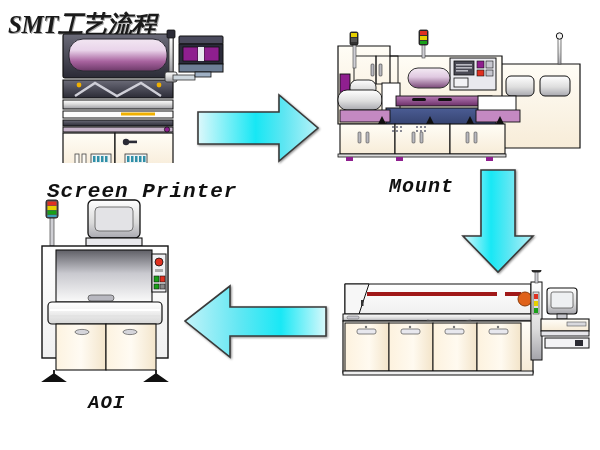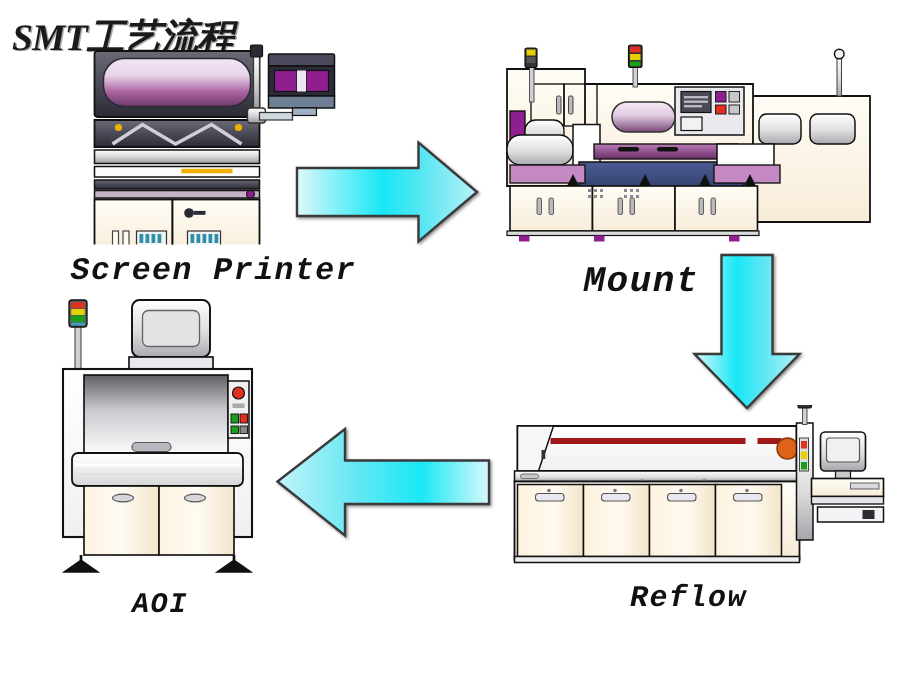--- a/index.html
+++ b/index.html
@@ -32,22 +32,22 @@
   }
 
   
   .caption {
     font-family: "Liberation Mono", "DejaVu Sans Mono", monospace;
     font-style: italic;
     font-weight: bold;
     color: #111111;
     white-space: nowrap;
   }
-  #cap-printer { left: 47px; top: 170px; font-size: 21px; letter-spacing: 1px; }
-  #cap-mount   { left: 389px; top: 175px; font-size: 24px; letter-spacing: 1px; }
+  #cap-printer { left: 47px; top: 180px; font-size: 21px; letter-spacing: 1px; }
+  #cap-mount   { left: 389px; top: 175px; font-size: 20px; letter-spacing: 1px; }
   #cap-reflow  { left: 420px; top: 388px; font-size: 20px; letter-spacing: 1px; }
   #cap-aoi     { left: 88px;  top: 392px; font-size: 19px; letter-spacing: 1px; }
 
   
   .arrow { filter: drop-shadow(1px 1px 1px rgba(0,0,0,0.45)); }
 
   svg { display: block; }
 </style>
 </head>
 <body>
@@ -389,21 +389,20 @@
         <rect x="222" y="44" width="10" height="5" fill="#c8c8ce" stroke="#111" stroke-width="0.8"></rect>
         <rect x="206" y="49" width="48" height="12" fill="url(#rBody)" stroke="#111" stroke-width="1.1"></rect>
         <rect x="232" y="52" width="19" height="4" fill="#d8d8dd" stroke="#555" stroke-width="0.6"></rect>
         <rect x="206" y="61" width="48" height="5" fill="#e6e6ea" stroke="#111" stroke-width="0.9"></rect>
         <rect x="210" y="68" width="44" height="10" fill="#f3f3f5" stroke="#111" stroke-width="1"></rect>
         <rect x="240" y="70" width="8" height="6" fill="#2b2b33"></rect>
       </g>
     </svg>
   </div>
 
-  <div class="abs caption" id="cap-reflow">Reflow</div>
 
   <div class="abs arrow" style="left:182px; top:283px;">
     <svg width="146" height="78" viewBox="0 0 146 78">
       <defs>
         <linearGradient id="arL" x1="1" y1="0" x2="0" y2="0">
           <stop offset="0%" stop-color="#d9f8fb"></stop>
           <stop offset="32%" stop-color="#19e8f5"></stop>
           <stop offset="62%" stop-color="#63e7f3"></stop>
           <stop offset="100%" stop-color="#c3f3f9"></stop>
         </linearGradient>

